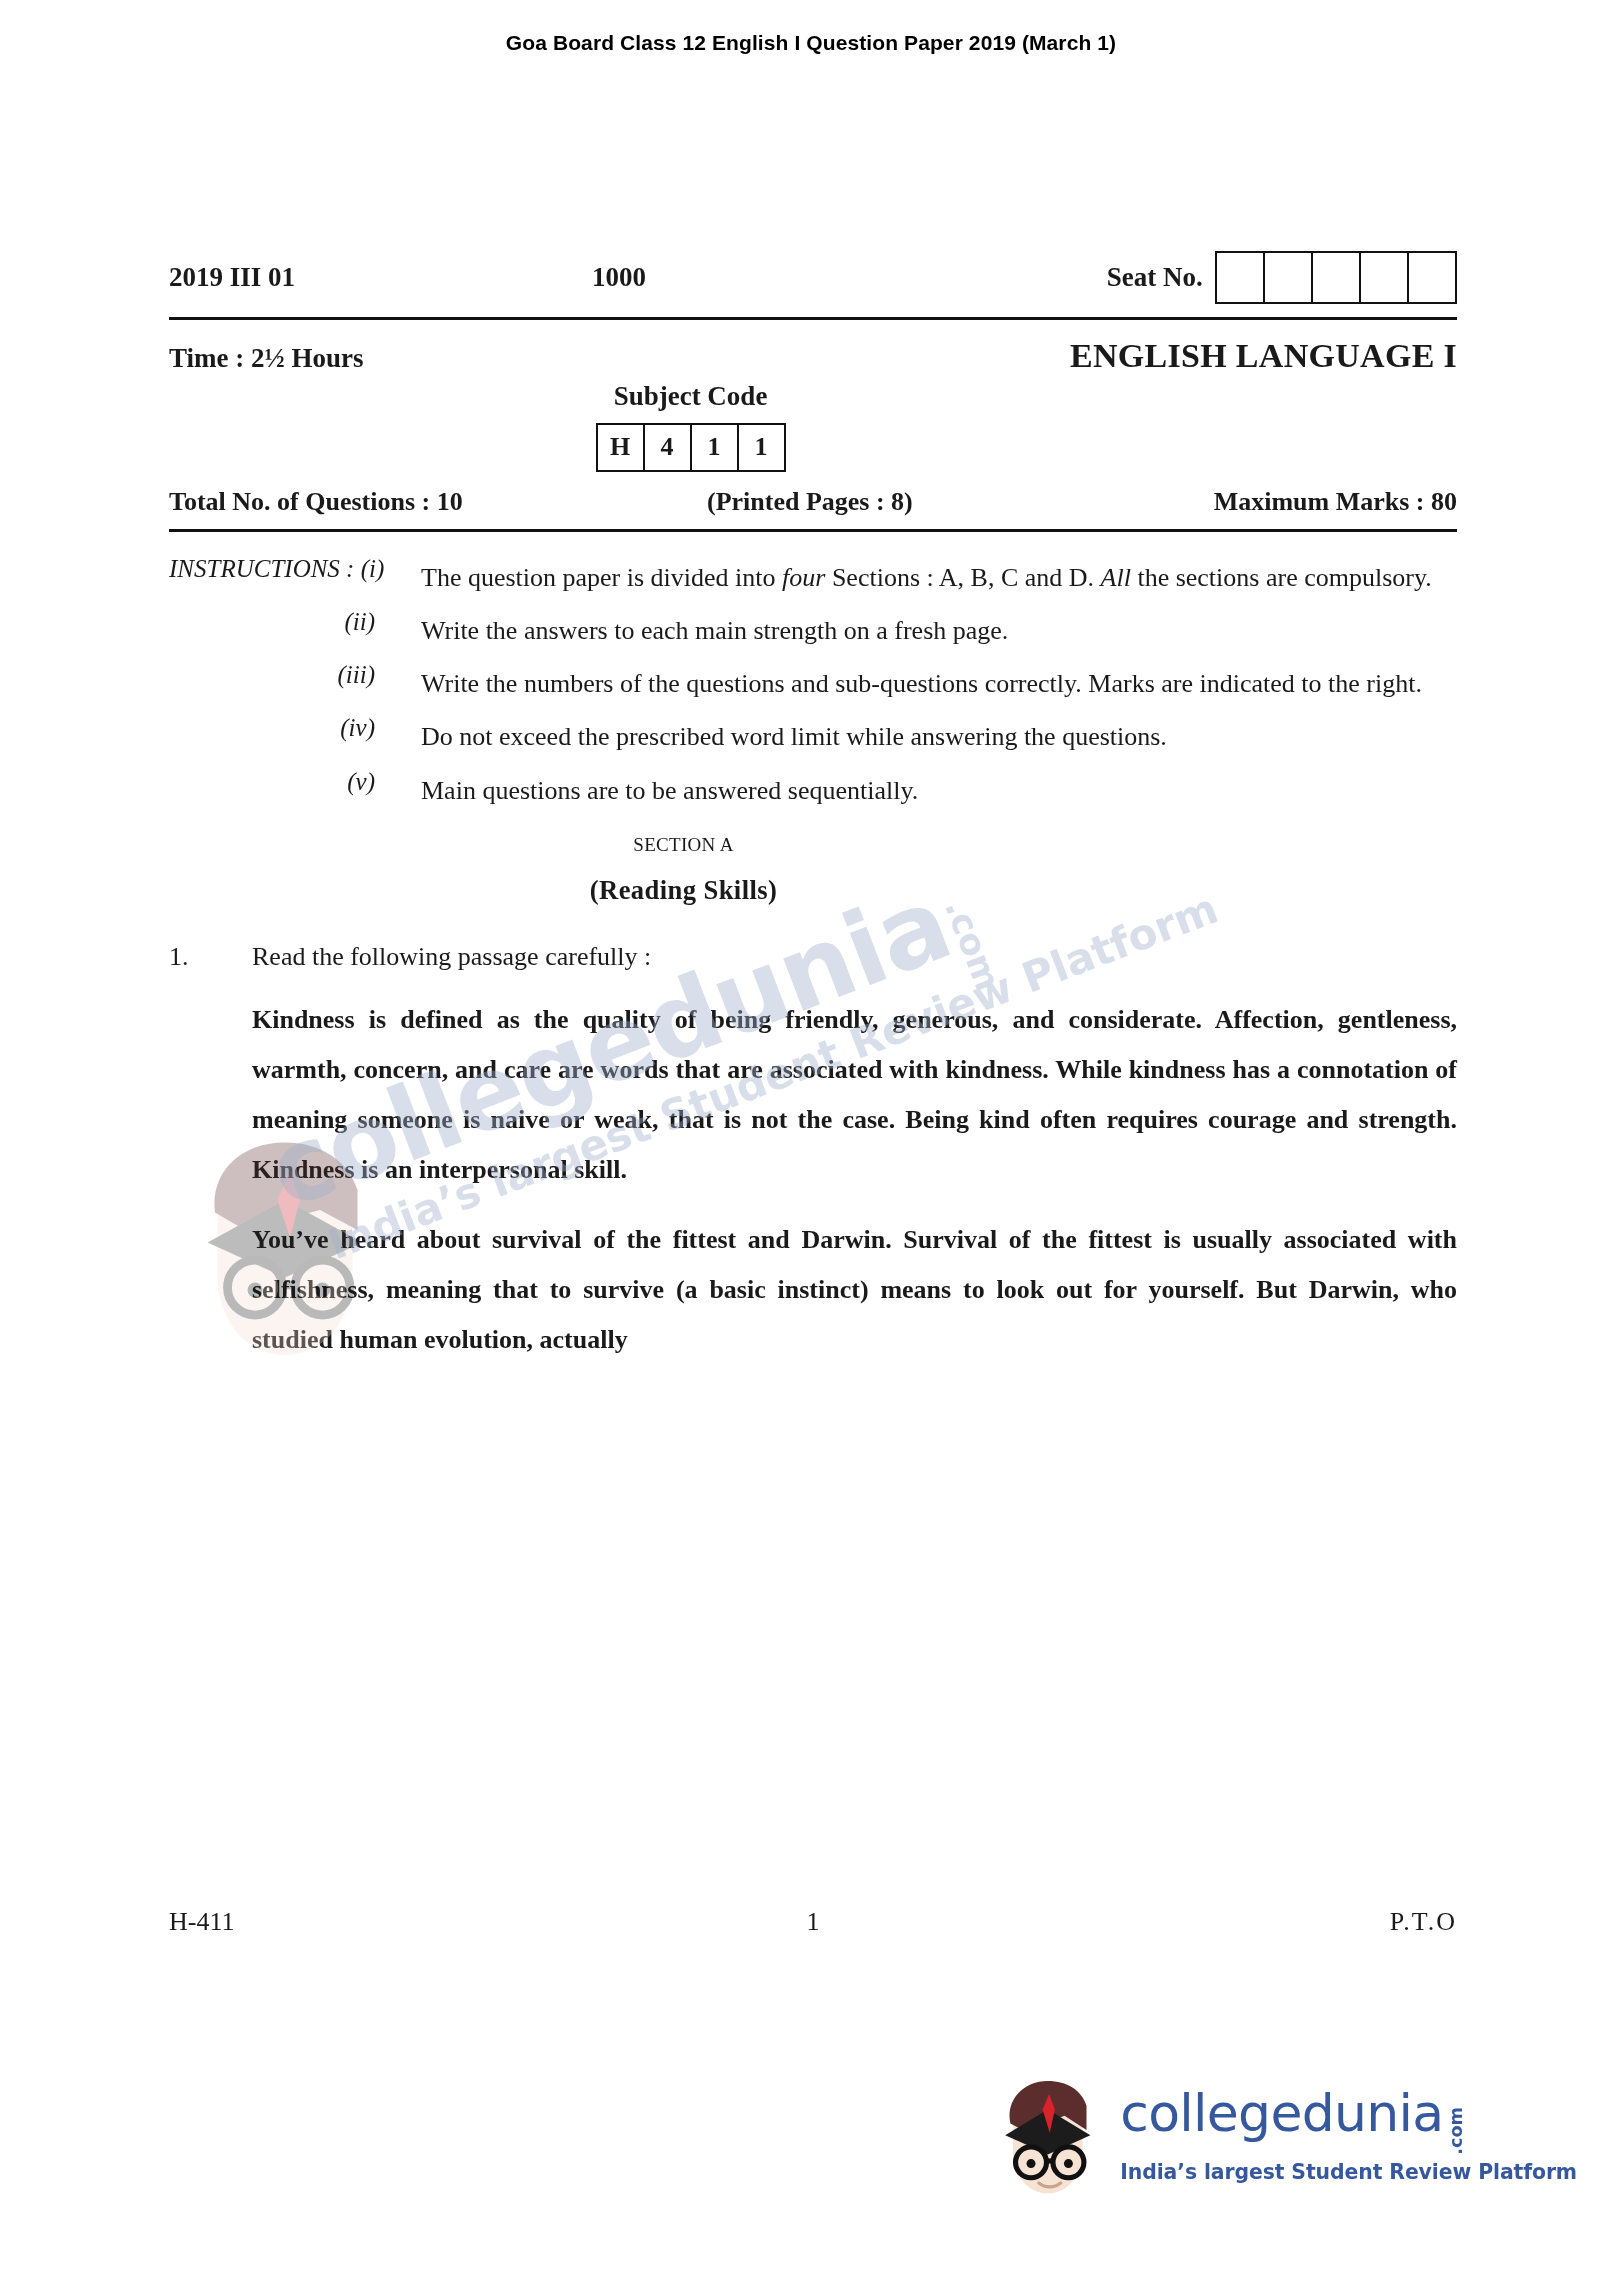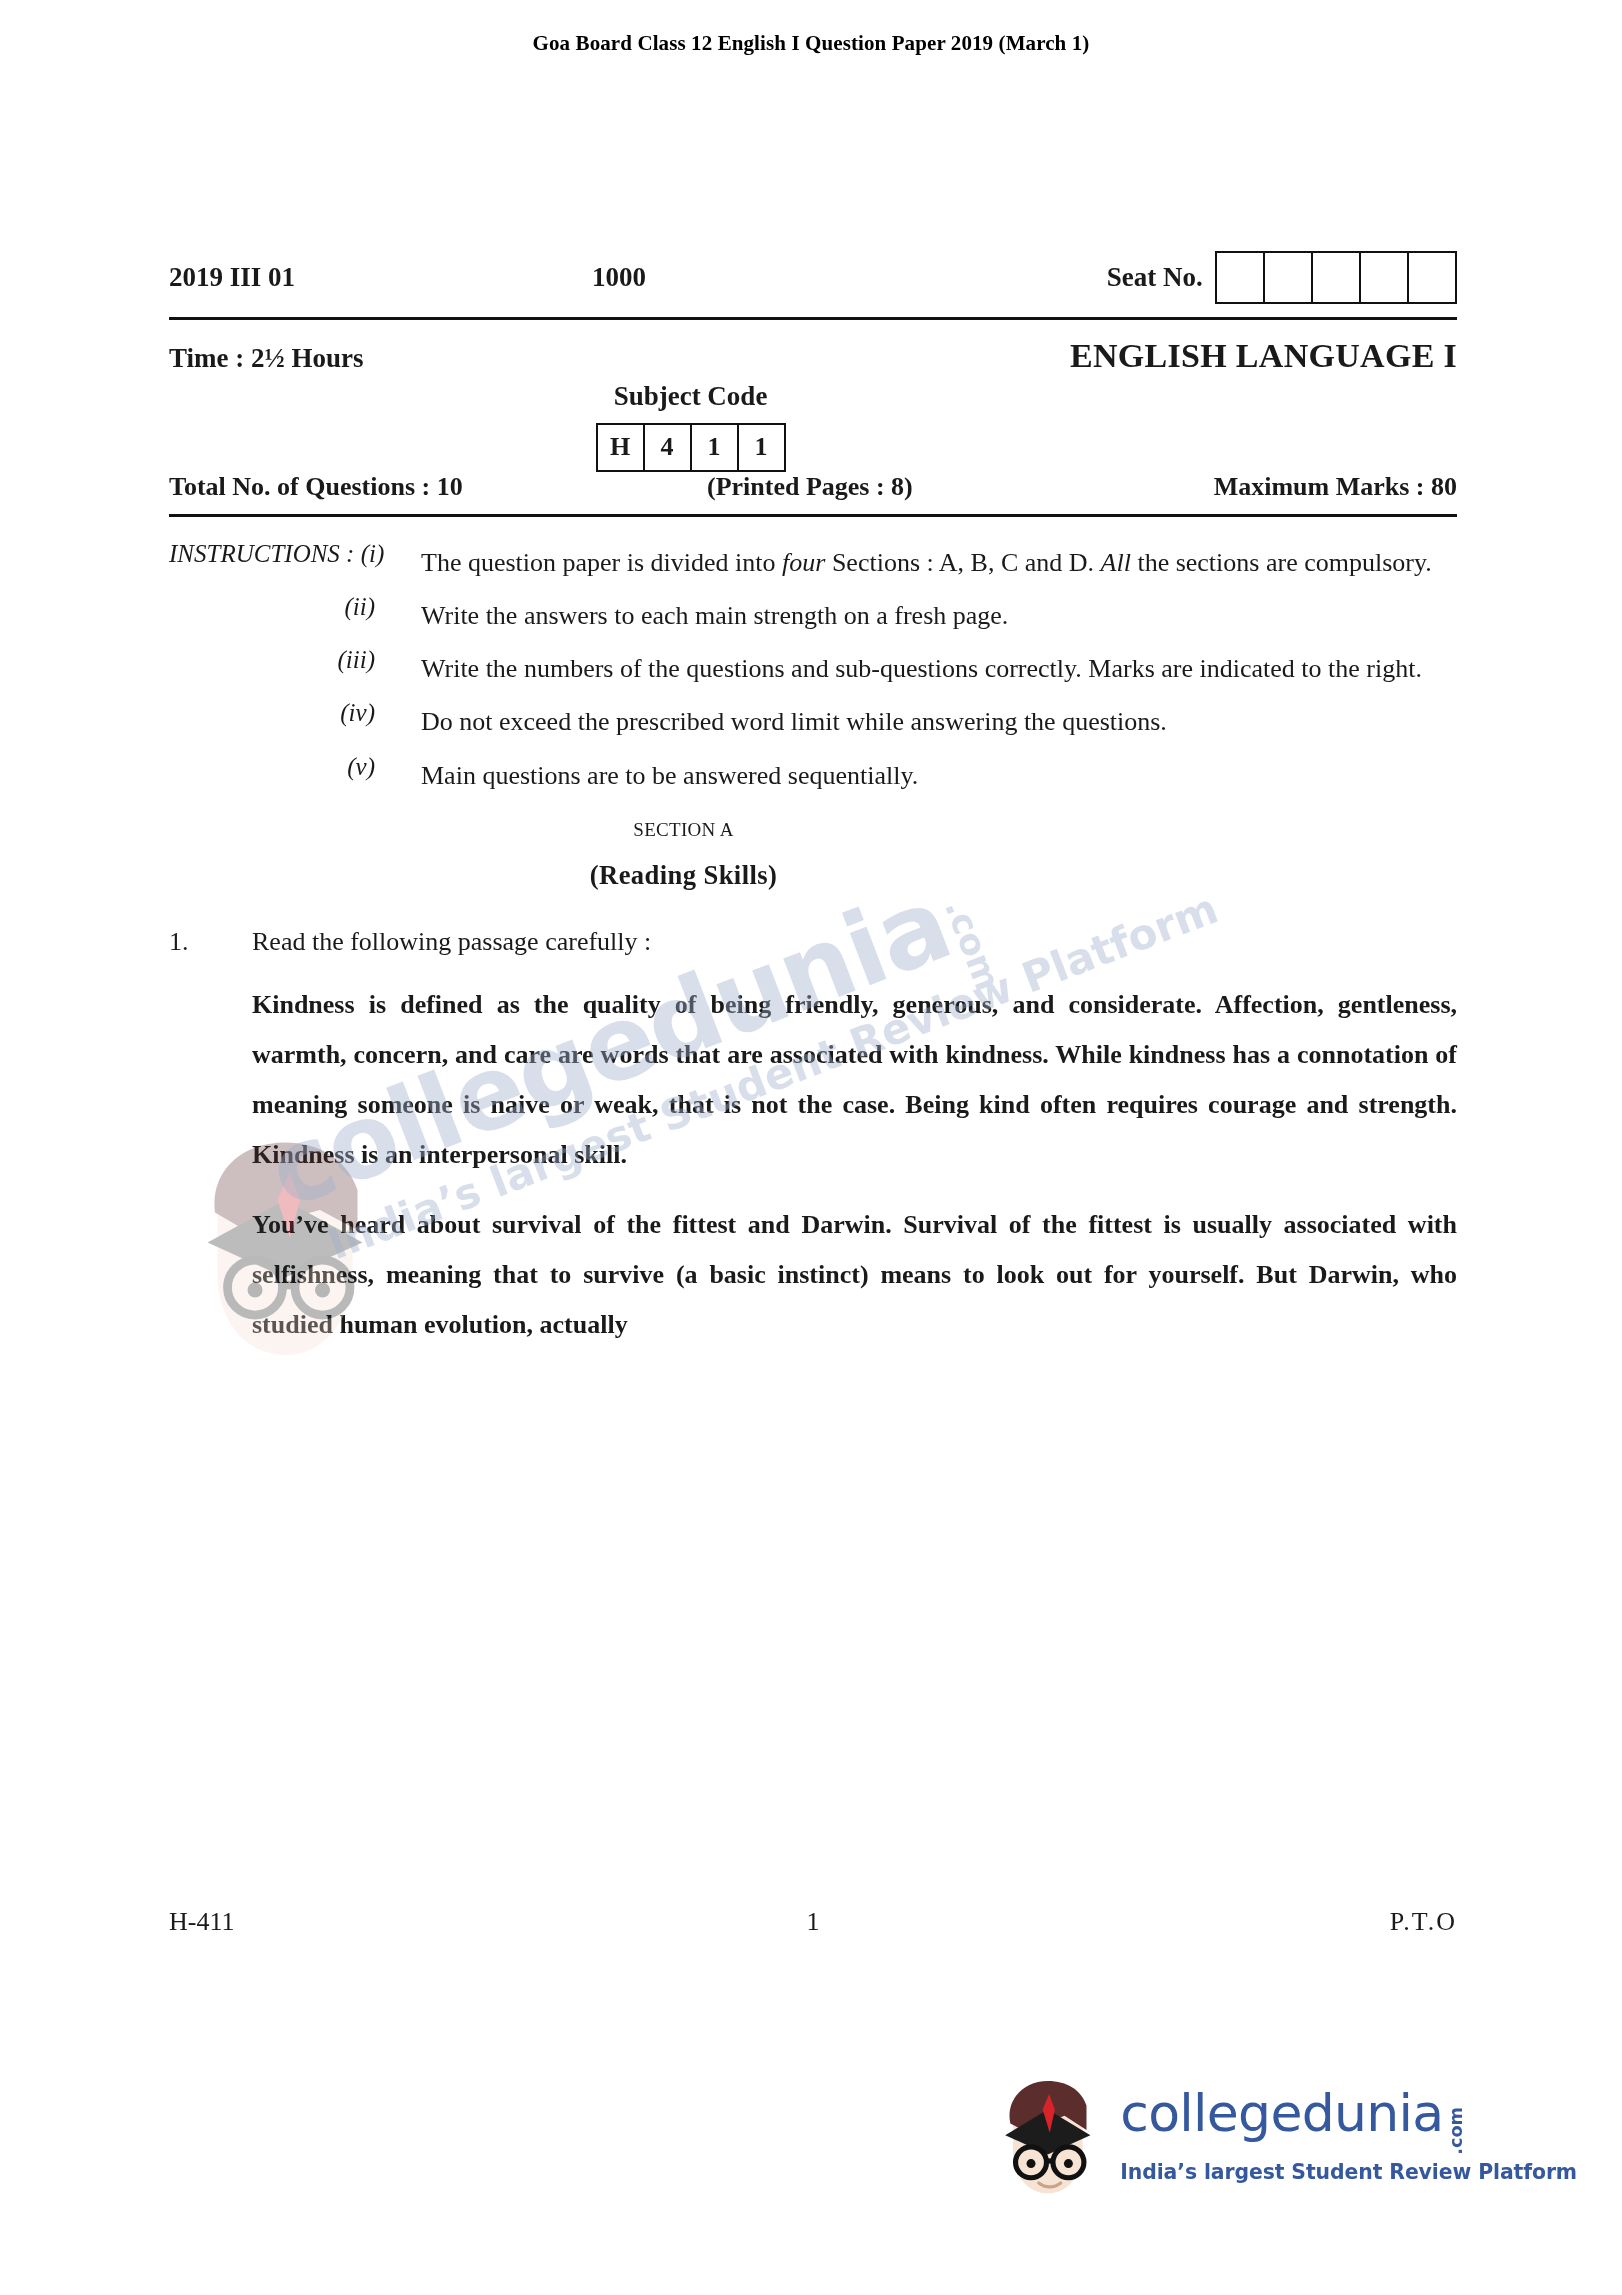--- a/index.html
+++ b/index.html
@@ -16,21 +16,21 @@
     color: #1a1a1a;
   }
 
   
   .page-title-bar {
     position: absolute;
     top: 31px;
     left: 0;
     width: 100%;
     text-align: center;
-    font-family: Liberation Serif, serif;
+    font-family: Liberation Sans, sans-serif;
     font-weight: bold;
     font-size: 21px;
     letter-spacing: 0.1px;
     color: #000000;
   }
 
   
   .sheet {
     position: absolute;
     top: 0;
@@ -126,20 +126,21 @@
     font-size: 26px;
     font-weight: bold;
     line-height: 1;
   }
   .code-cell:last-child { border-right: none; }
 
   
   .hdr-row3 {
     display: flex;
     align-items: flex-start;
+    margin-top: 15px;
     font-weight: bold;
     font-size: 26px;
   }
   .hdr-total { width: 538px; }
   .hdr-pages { width: 320px; }
   .hdr-marks { flex: 1; text-align: right; white-space: nowrap; }
 
   .rule2 {
     border-top: 3.4px solid #111;
     width: 100%;

